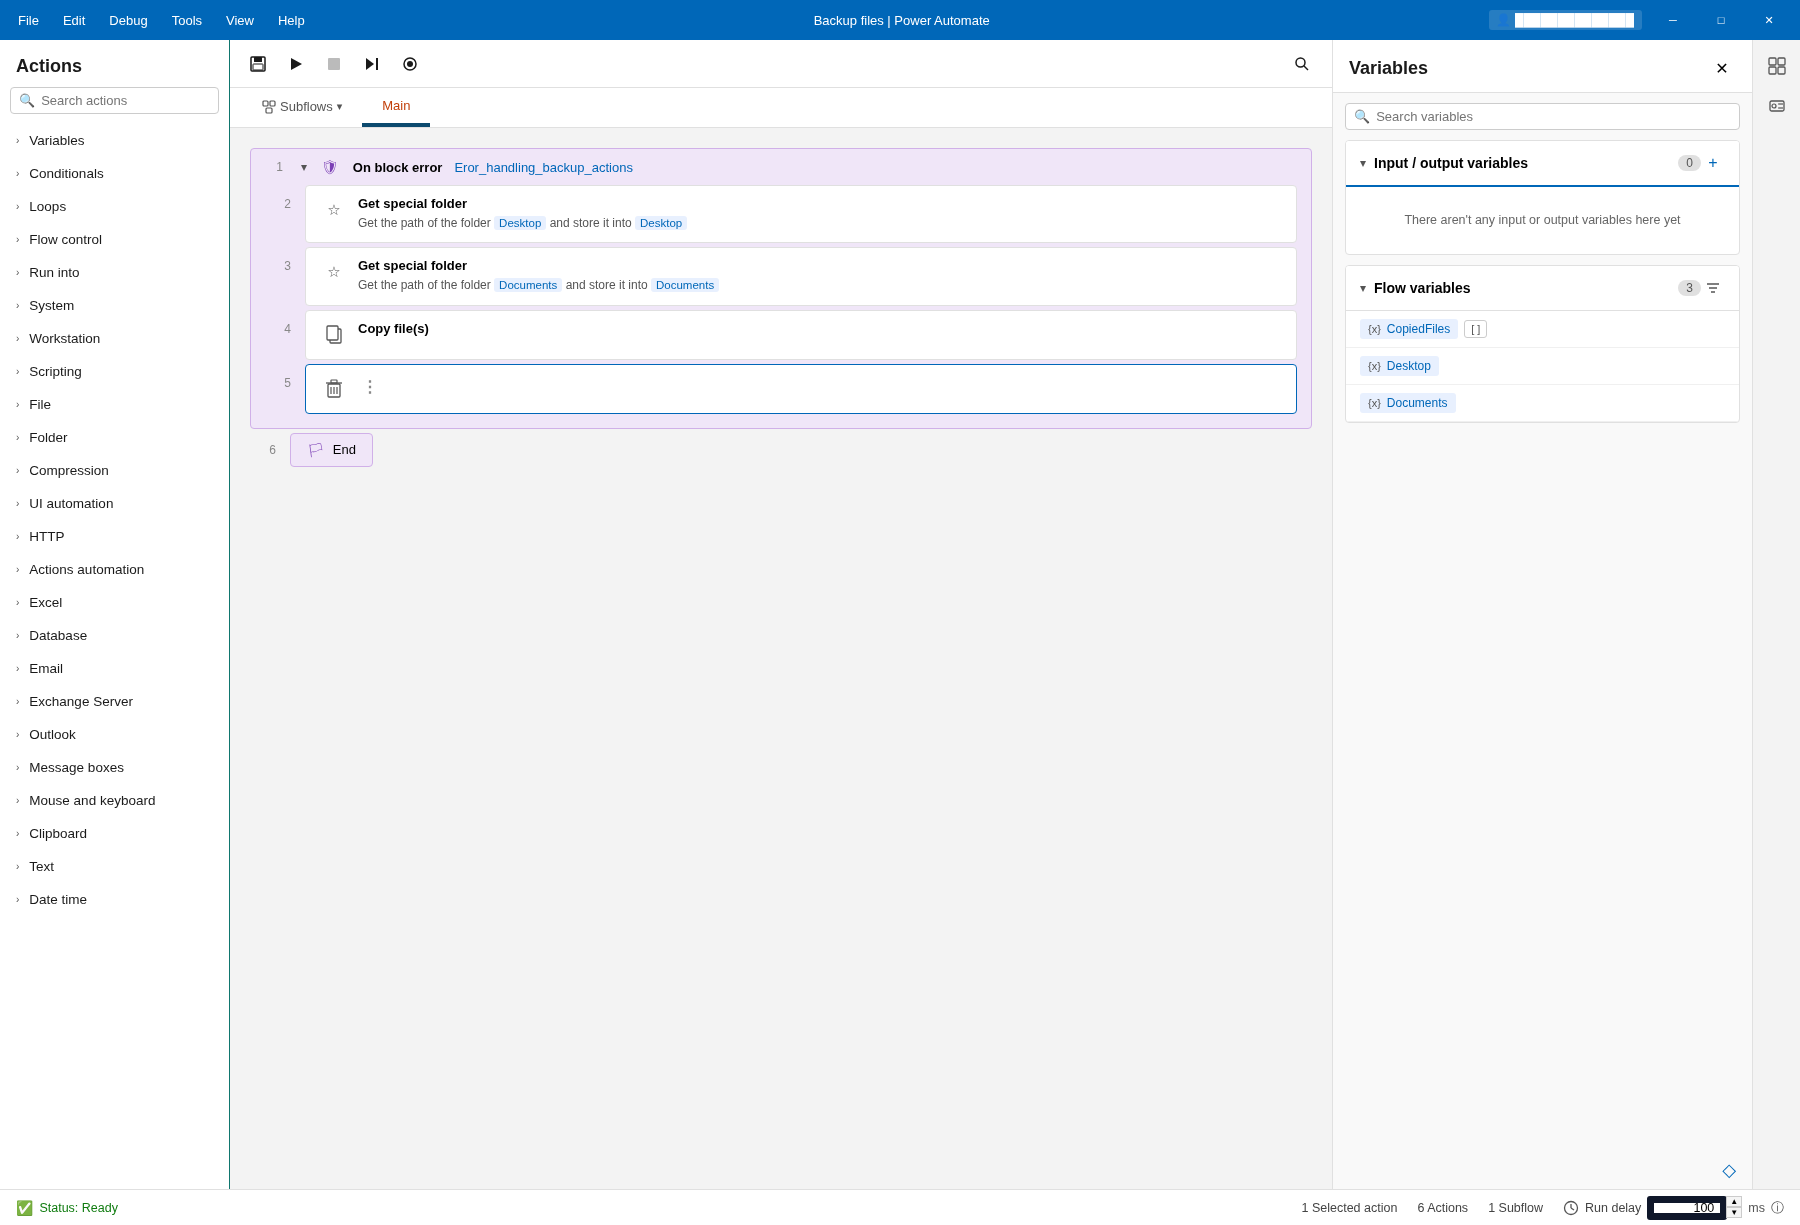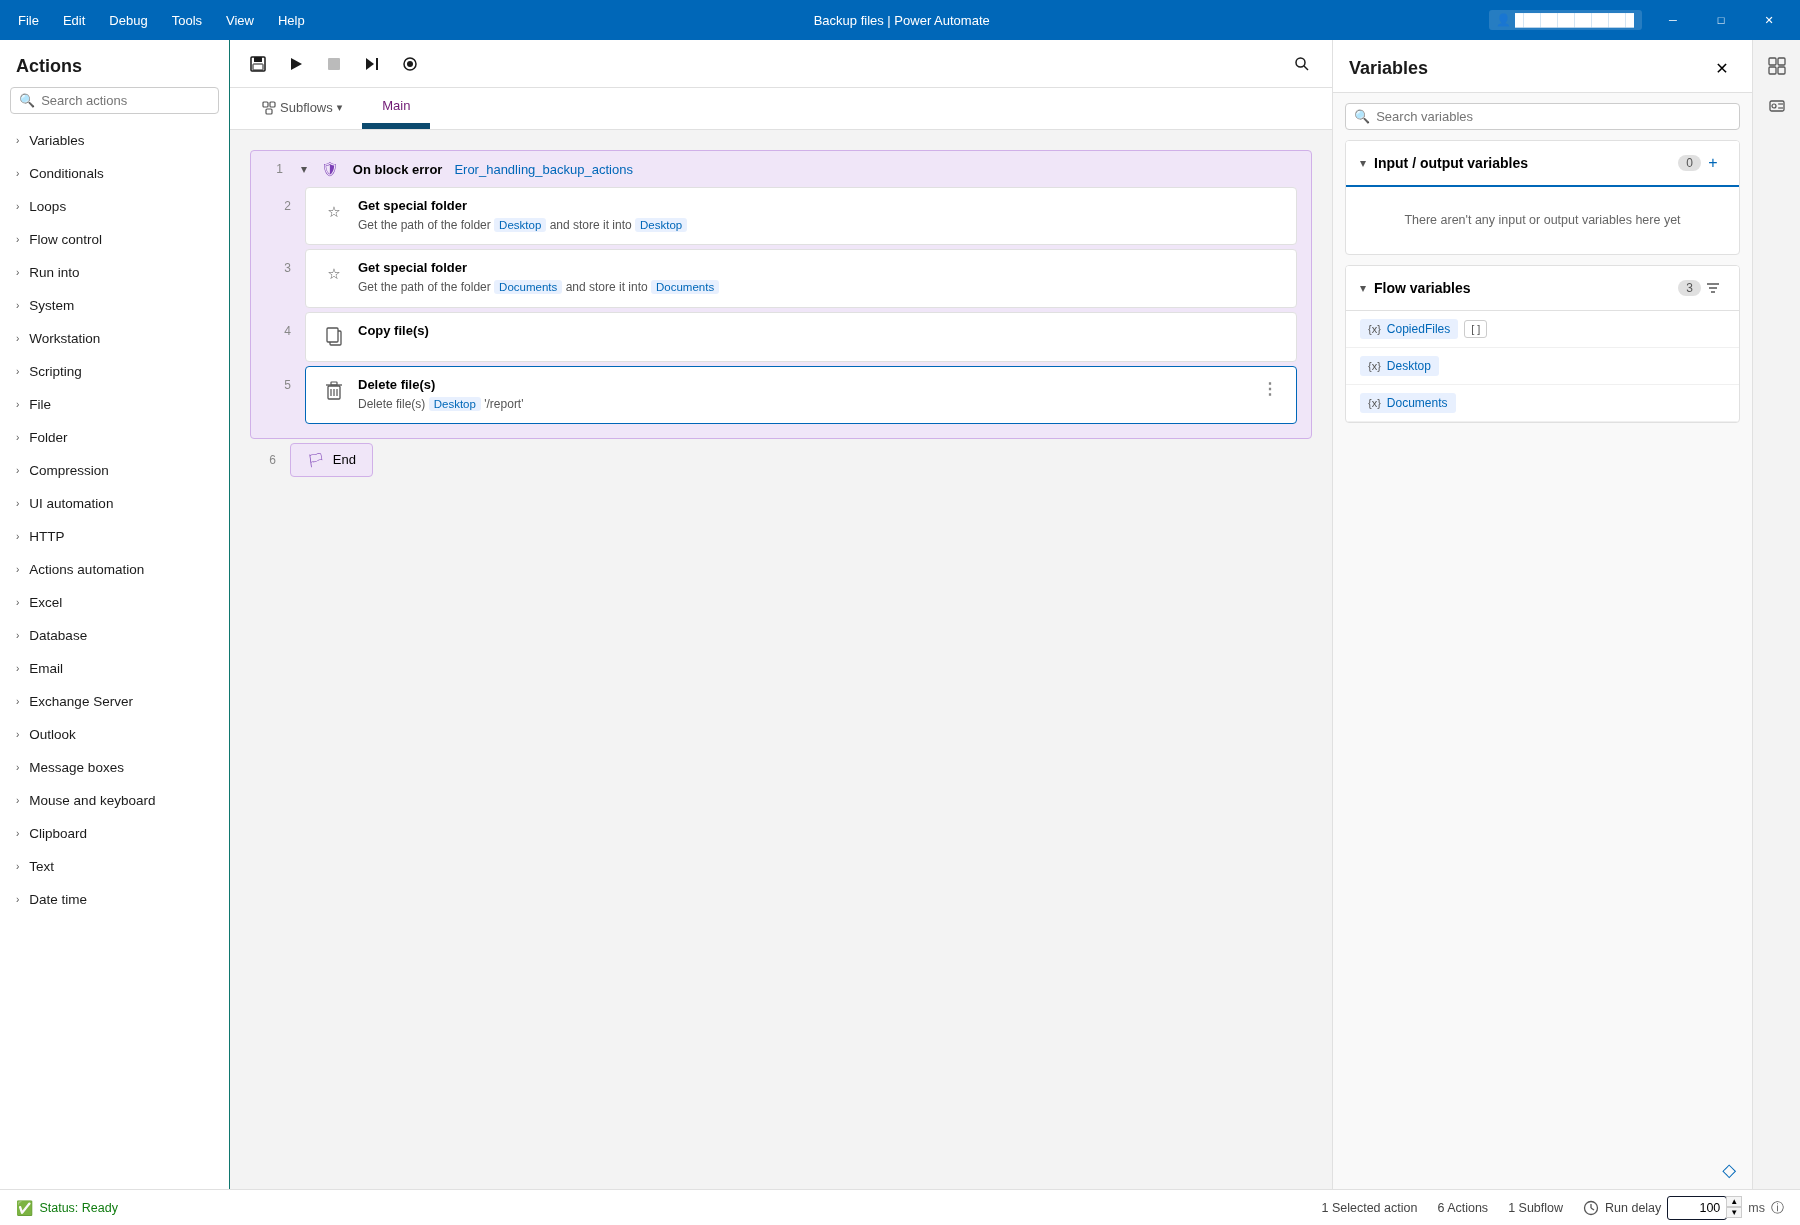--- a/index.html
+++ b/index.html
@@ -149,22 +149,22 @@
       padding: 10px 20px;
       cursor: pointer;
       font-size: 13px;
       color: #555;
       border-bottom: 2px solid transparent;
       display: flex;
       align-items: center;
       gap: 6px;
     }
     .tab.active {
-      color: #701a75;
-      border-bottom: 6px solid #0c4a6e;
+      color: #c2410c;
+      border-bottom: 4px solid #0c4a6e;
       font-weight: 500;
     }
     .tab-subflows { display: flex; align-items: center; gap: 4px; }
     .tab-subflows svg { width: 14px; height: 14px; }
 
     
     .canvas {
       flex: 1;
       overflow-y: auto;
       padding: 20px;
@@ -481,23 +481,23 @@
     .status-ready {
       display: flex;
       align-items: center;
       gap: 6px;
       color: #107c10;
     }
     .status-ready .check-icon { font-size: 14px; }
     .statusbar-spacer { flex: 1; }
     .run-delay-label { display: flex; align-items: center; gap: 6px; }
     .run-delay-input {
-      width: 60px;
+      width: 80px;
       height: 24px;
-      border: 1px solid #0f172a;
+      border: 7px solid #0f172a;
       border-radius: 3px;
       padding: 0 6px;
       font-size: 12.5px;
       text-align: right;
     }
     .run-delay-unit { color: #555; }
     .run-delay-spinners {
       display: flex;
       flex-direction: column;
       margin-left: -1px;
@@ -773,28 +773,20 @@
               <div class="step-icon">
                 <svg width="18" height="20" viewBox="0 0 18 20" fill="none">
                   <rect x="3" y="5" width="12" height="13" rx="1" stroke="#555" stroke-width="1.3" fill="none"></rect>
                   <line x1="1" y1="4" x2="17" y2="4" stroke="#555" stroke-width="1.3"></line>
                   <rect x="6" y="1" width="6" height="3" rx="0.5" stroke="#555" stroke-width="1.2" fill="none"></rect>
                   <line x1="6" y1="8" x2="6" y2="15" stroke="#555" stroke-width="1.2"></line>
                   <line x1="9" y1="8" x2="9" y2="15" stroke="#555" stroke-width="1.2"></line>
                   <line x1="12" y1="8" x2="12" y2="15" stroke="#555" stroke-width="1.2"></line>
                 </svg>
               </div>
-              <div class="step-content">
-                <div class="step-title">Delete file(s)</div>
-                <div class="step-desc">
-                  <span>Delete file(s)</span>
-                  <span class="var-badge">Desktop</span>
-                  <span>'/report'</span>
-                </div>
-              </div>
               <div class="step-more">⋮</div>
             </div>
           </div>
 
         </div>
       </div>
 
       <div class="end-block">
         <div class="end-step-number">6</div>
         <div class="end-card">

